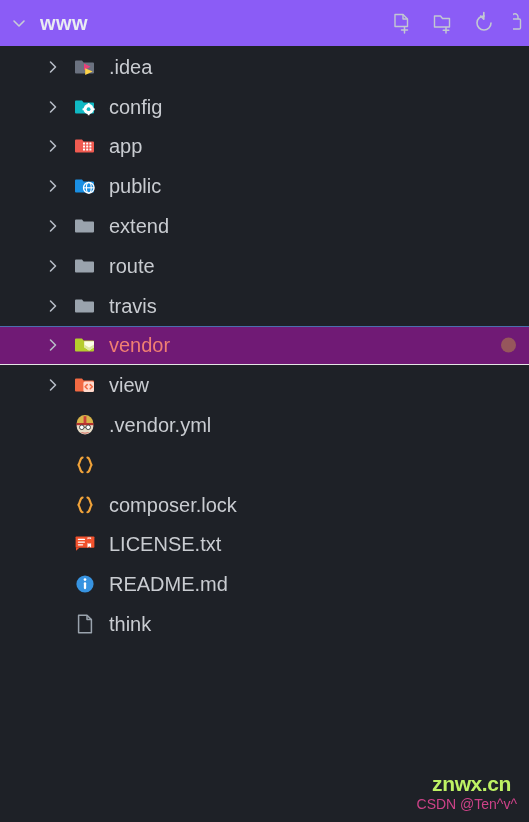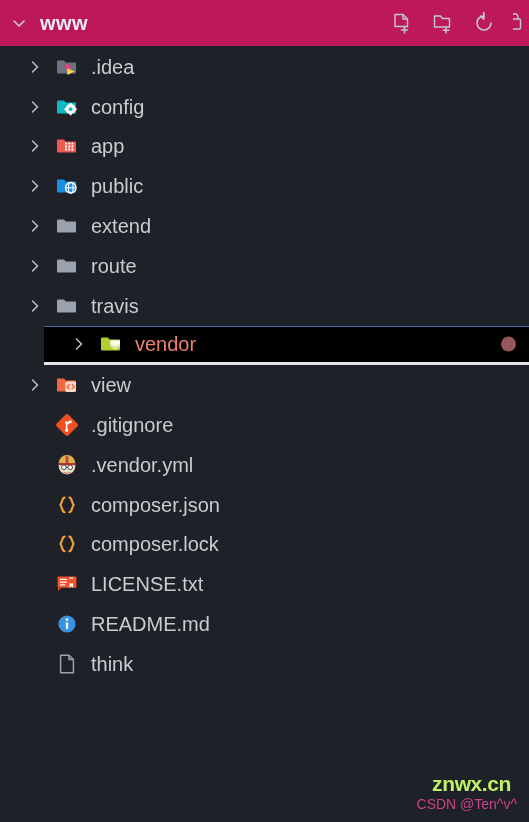--- a/index.html
+++ b/index.html
@@ -20,21 +20,21 @@
     height: 822px;
     background: #1e2127;
     display: flex;
     flex-direction: column;
   }
 
   
   .header {
     height: 46px;
     min-height: 46px;
-    background: #be185d;
+    background: #8b5cf6;
     display: flex;
     align-items: center;
     padding-left: 8px;
     box-sizing: border-box;
     position: relative;
   }
   .header-chevron {
     width: 22px;
     height: 22px;
     display: flex;
@@ -81,27 +81,26 @@
     position: relative;
     overflow: hidden;
     padding-top: 1px;
   }
   .row {
     height: 39.8px;
     display: flex;
     align-items: center;
     box-sizing: border-box;
     position: relative;
-    padding-left: 26px;
+    padding-left: 44px;
   }
   .row.selected {
-    background: #000000;
+    background: #701a75;
     border-top: 1px solid #4b6eaf;
-    border-bottom: 3px solid #e5e5e5;
-    margin-left: 44px;
+    border-bottom: 1px solid #e5e5e5;
   }
   .chev {
     width: 18px;
     height: 18px;
     flex: 0 0 auto;
     display: flex;
     align-items: center;
     justify-content: center;
     color: #b6bcc6;
   }
@@ -352,36 +351,20 @@
         <svg width="24" height="24" viewBox="0 0 24 24">
           <path d="M2 6.5 a1 1 0 0 1 1-1 h6 l1.6 2 h9.4 a1 1 0 0 1 1 1 v9 a1 1 0 0 1 -1 1 H3 a1 1 0 0 1 -1 -1 Z" fill="#f26a43"></path>
           <rect x="10.4" y="8.4" width="10.6" height="10.6" rx="1.6" fill="#ffd9cc"></rect>
           <path d="M14.2 11.6 L12.1 13.7 L14.2 15.8 M17.2 11.6 L19.3 13.7 L17.2 15.8" stroke="#f26a43" stroke-width="1.5" fill="none" stroke-linecap="round" stroke-linejoin="round"></path>
         </svg>
       </div>
       <div class="label">view</div>
     </div>
 
 
-    <div class="row">
-      <div class="chev empty"></div>
-      <div class="icon">
-        <svg width="24" height="24" viewBox="0 0 24 24">
-          <rect x="3.6" y="3.6" width="16.8" height="16.8" rx="2.2" transform="rotate(45 12 12)" fill="#f04e23"></rect>
-          <g stroke="#ffffff" stroke-width="1.5" fill="none" stroke-linecap="round">
-            <path d="M11.6 16.5 V10.4"></path>
-            <path d="M11.6 11.6 L14.6 9.2"></path>
-          </g>
-          <circle cx="11.6" cy="17.2" r="1.5" fill="#ffffff"></circle>
-          <circle cx="11.6" cy="9.4" r="1.5" fill="#ffffff"></circle>
-          <circle cx="15.2" cy="8.8" r="1.5" fill="#ffffff"></circle>
-        </svg>
-      </div>
-      <div class="label">.gitignore</div>
-    </div>
 
     <div class="row">
       <div class="chev empty"></div>
       <div class="icon">
         <svg width="24" height="24" viewBox="0 0 24 24">
           <circle cx="12" cy="13" r="8.4" fill="#e8ddc8"></circle>
           <path d="M3.6 10.5 a8.4 8.4 0 0 1 16.8 0 Z" fill="#d9b44a"></path>
           <path d="M10.6 3.2 h2.8 v7 h-2.8 Z" fill="#c9403a"></path>
           <path d="M3.6 10 h16.8 v2.2 H3.6 Z" fill="#b8332e"></path>
           <circle cx="8.8" cy="14.3" r="2.3" fill="#ffffff" stroke="#3b3b3b" stroke-width="0.9"></circle>
@@ -394,21 +377,20 @@
     </div>
 
     <div class="row">
       <div class="chev empty"></div>
       <div class="icon">
         <svg width="24" height="24" viewBox="0 0 24 24" fill="none" stroke="#f2a43a" stroke-width="2.1" stroke-linecap="round" stroke-linejoin="round">
           <path d="M9.6 4.6 C7 4.6 7.4 9.3 5.4 11.9 C7.4 14.5 7 19.2 9.6 19.2"></path>
           <path d="M14.4 4.6 C17 4.6 16.6 9.3 18.6 11.9 C16.6 14.5 17 19.2 14.4 19.2"></path>
         </svg>
       </div>
-      <div class="label">composer.json</div>
     </div>
 
     <div class="row">
       <div class="chev empty"></div>
       <div class="icon">
         <svg width="24" height="24" viewBox="0 0 24 24" fill="none" stroke="#f2a43a" stroke-width="2.1" stroke-linecap="round" stroke-linejoin="round">
           <path d="M9.6 4.6 C7 4.6 7.4 9.3 5.4 11.9 C7.4 14.5 7 19.2 9.6 19.2"></path>
           <path d="M14.4 4.6 C17 4.6 16.6 9.3 18.6 11.9 C16.6 14.5 17 19.2 14.4 19.2"></path>
         </svg>
       </div>

